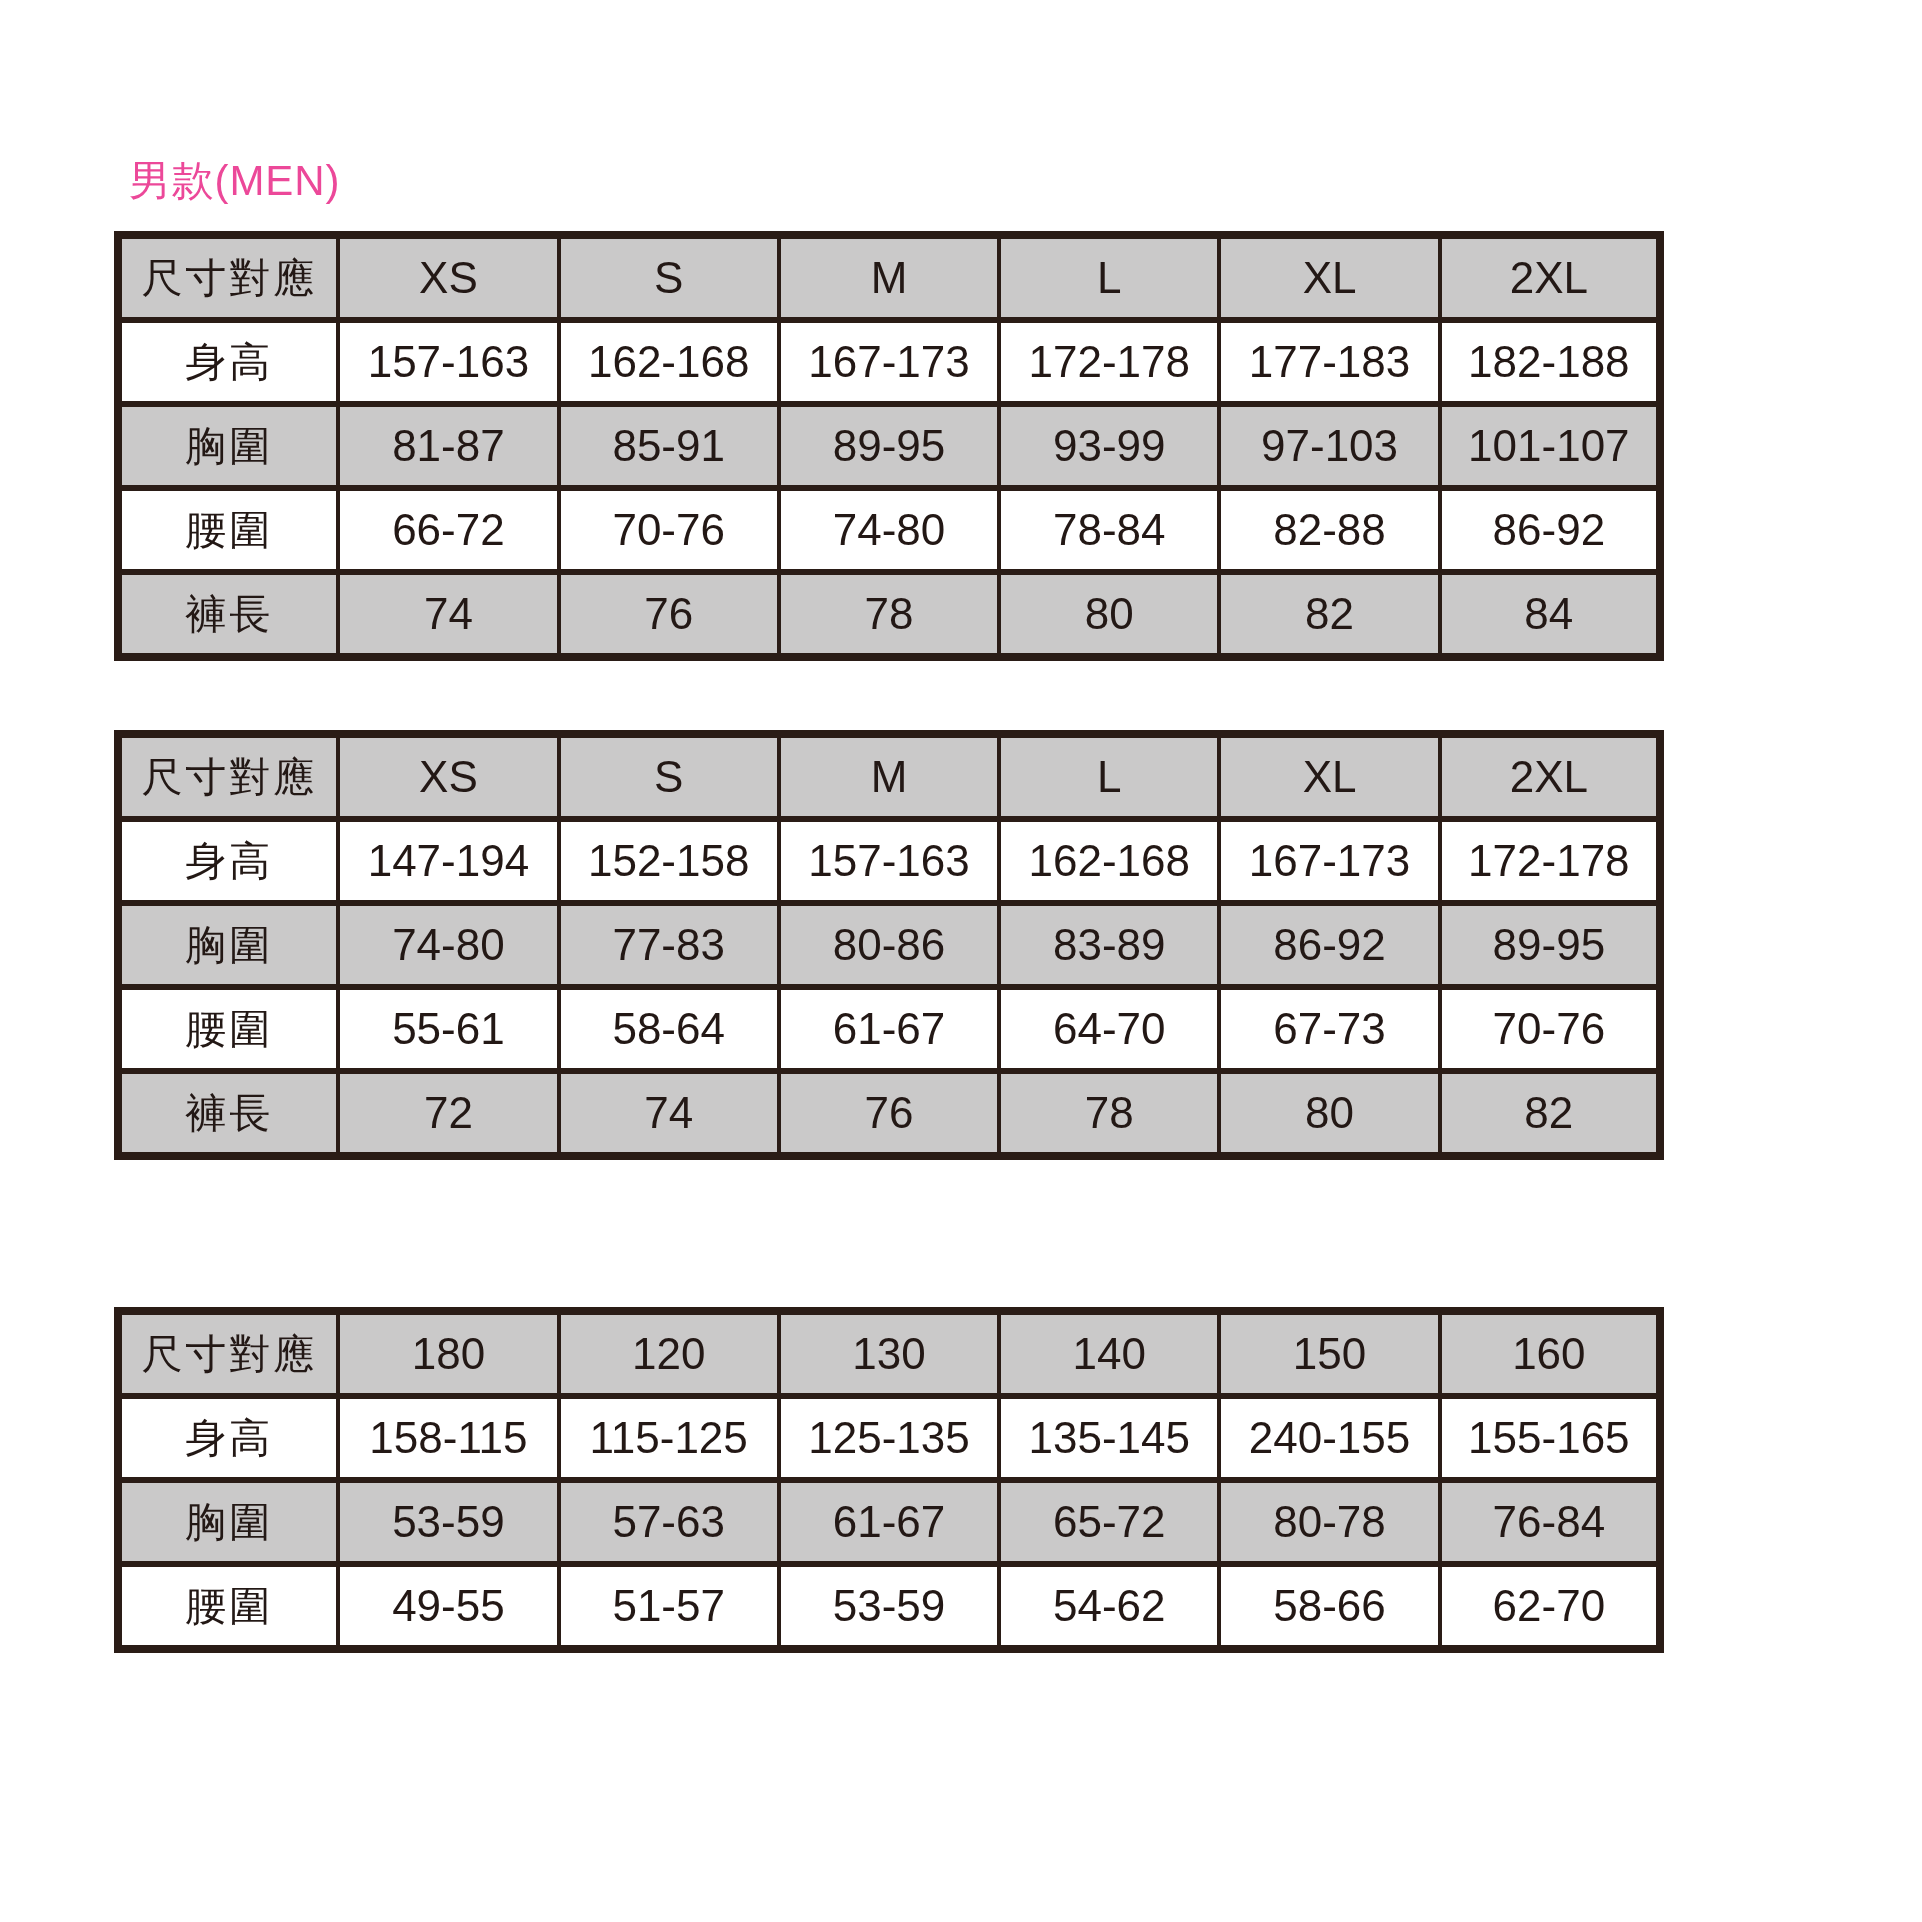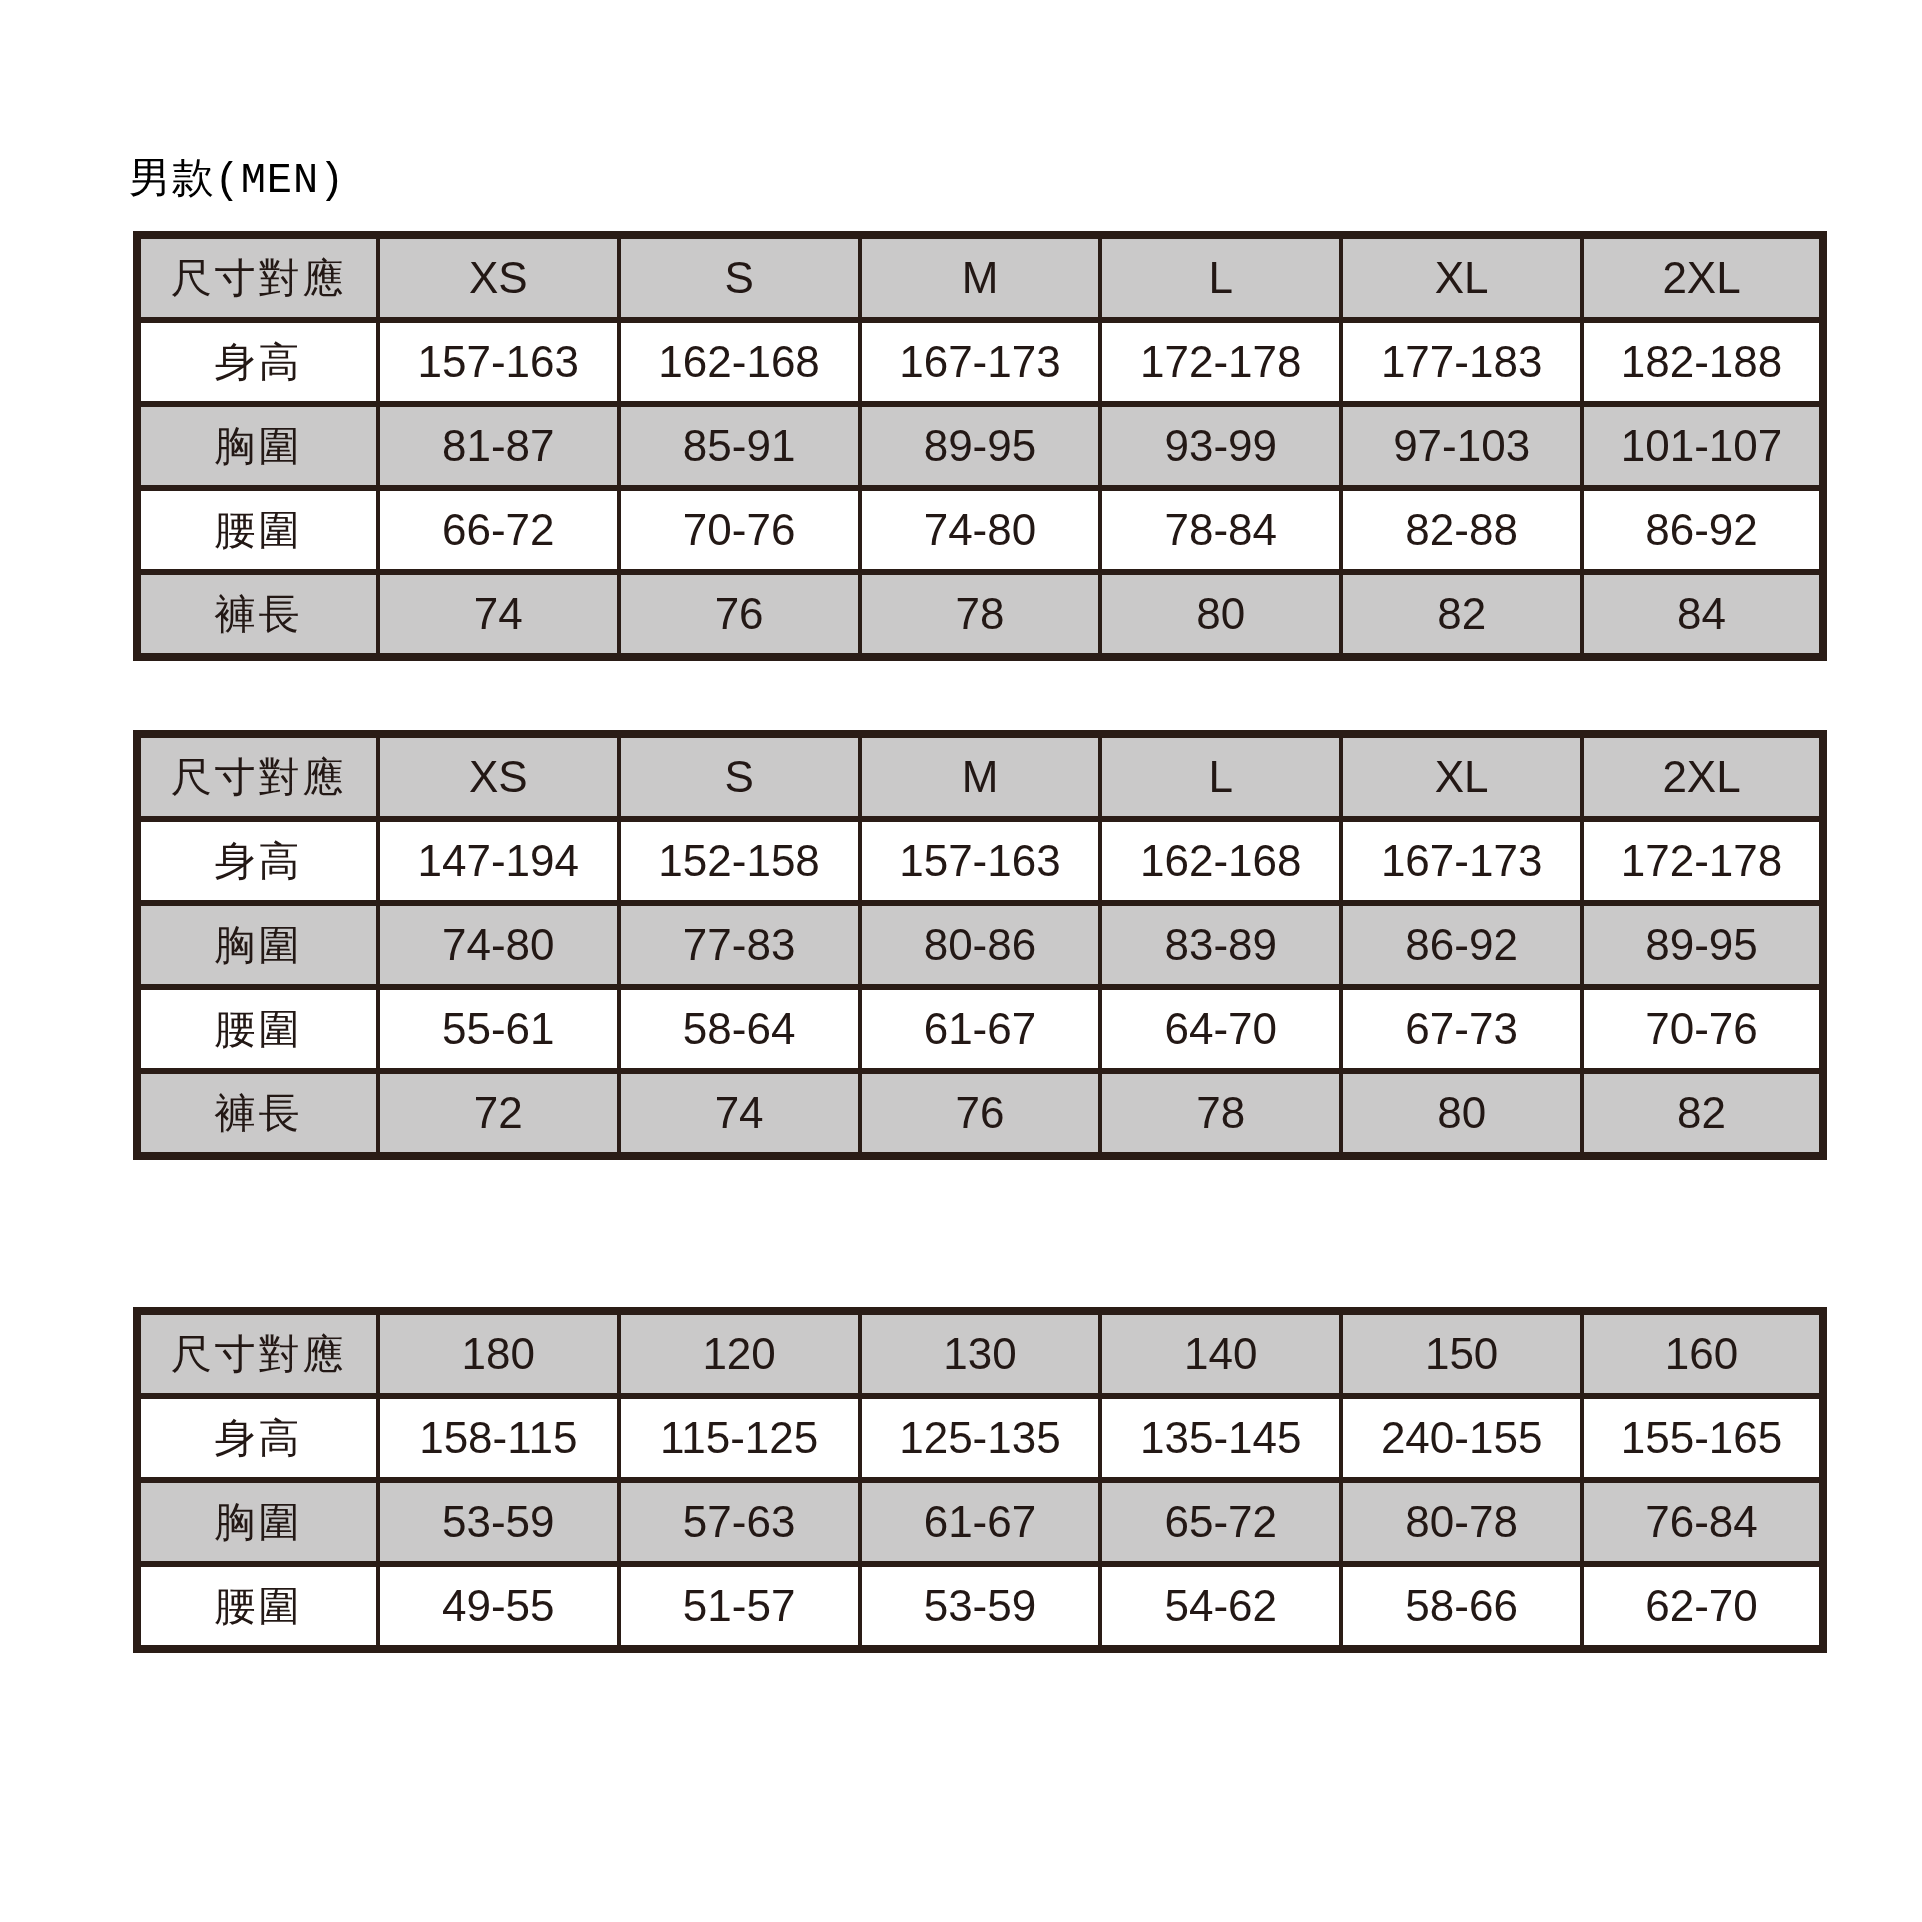--- a/index.html
+++ b/index.html
@@ -22,31 +22,29 @@
   #section-men   { top: 155px; }
   #section-women { top: 730px; }
   #section-kids  { top: 1307px; }
 
   .section-title {
     margin: 0 0 24px 14.8px;
     font-size: 42px;
     font-weight: 400;
     line-height: 52px;
     letter-spacing: 0.9px;
-    color: #000000;
-    font-family: Liberation Mono, monospace;
+    color: #ec4899;
   }
 
   table.size-table {
     border-collapse: collapse;
     table-layout: fixed;
-    width: 1694px;
+    width: 1550px;
     border: 8.3px solid #2a1c16;
     background: #5eead4;
-    margin-left: 19px;
   }
   table.size-table td,
   table.size-table th {
     border-top: 6.5px solid #2a1c16;
     border-bottom: 6.5px solid #2a1c16;
     border-left: 4.6px solid #2a1c16;
     border-right: 4.6px solid #2a1c16;
     height: 78px;
     padding: 0;
     text-align: center;

